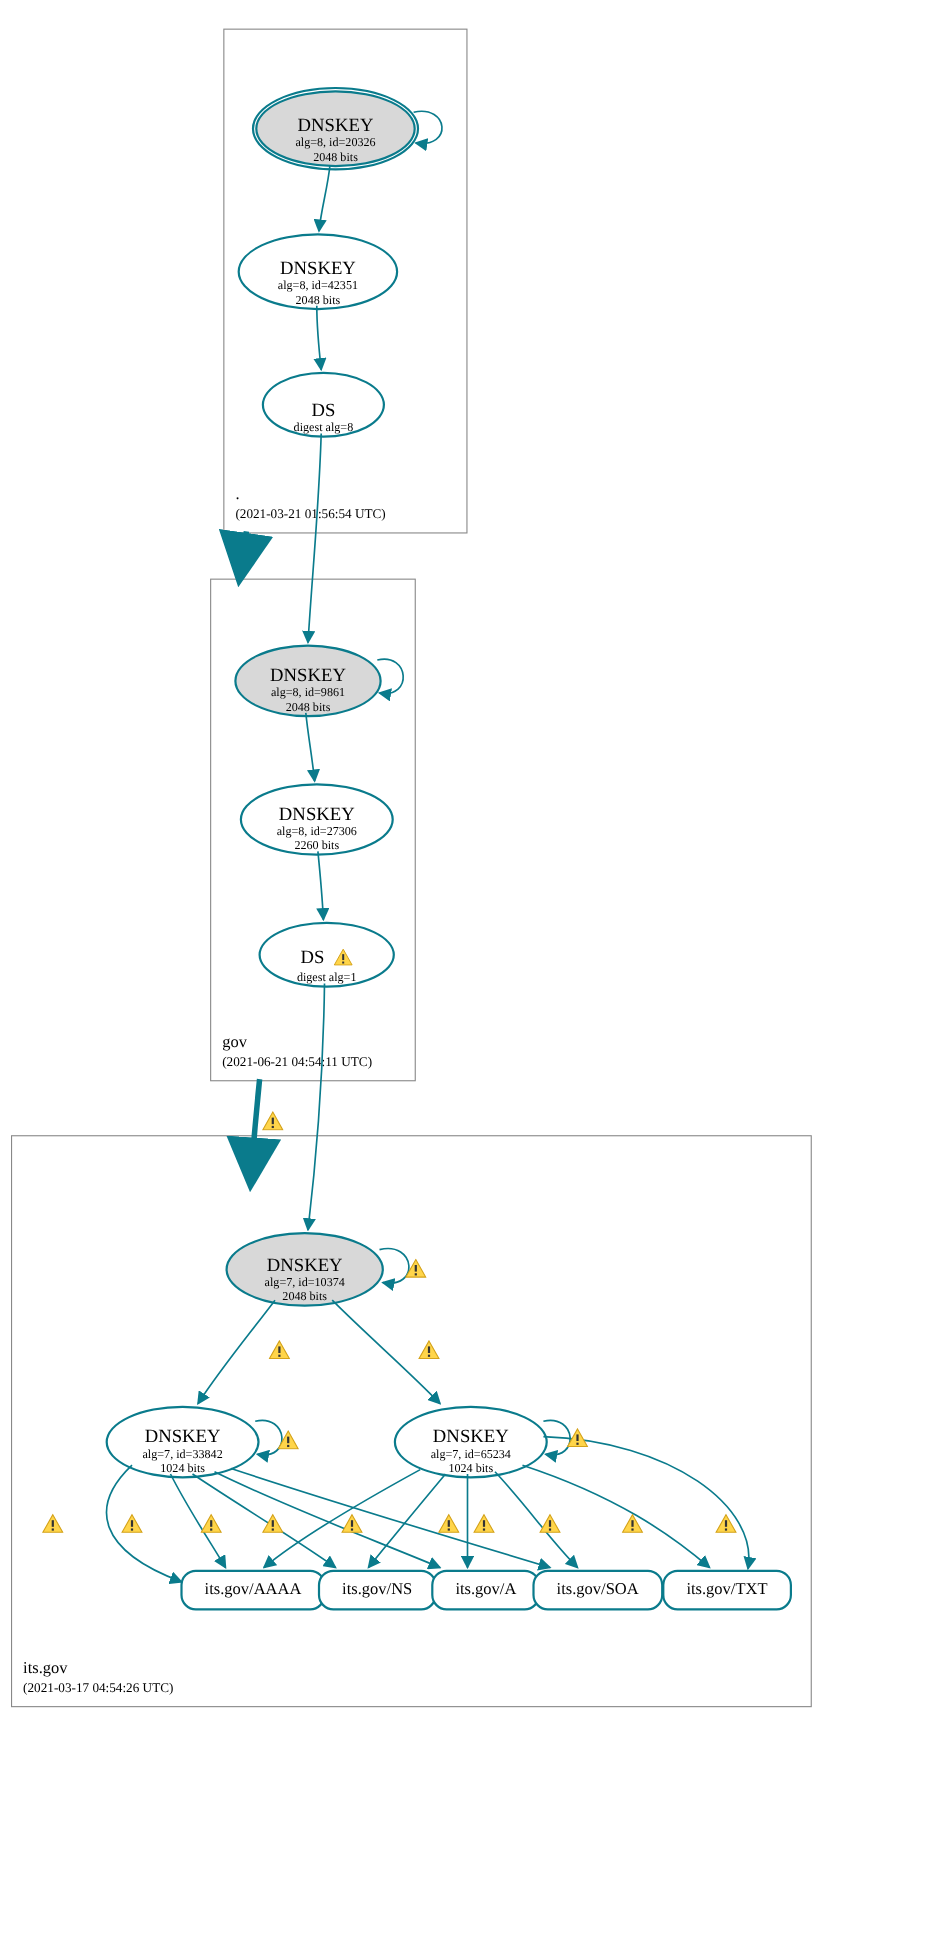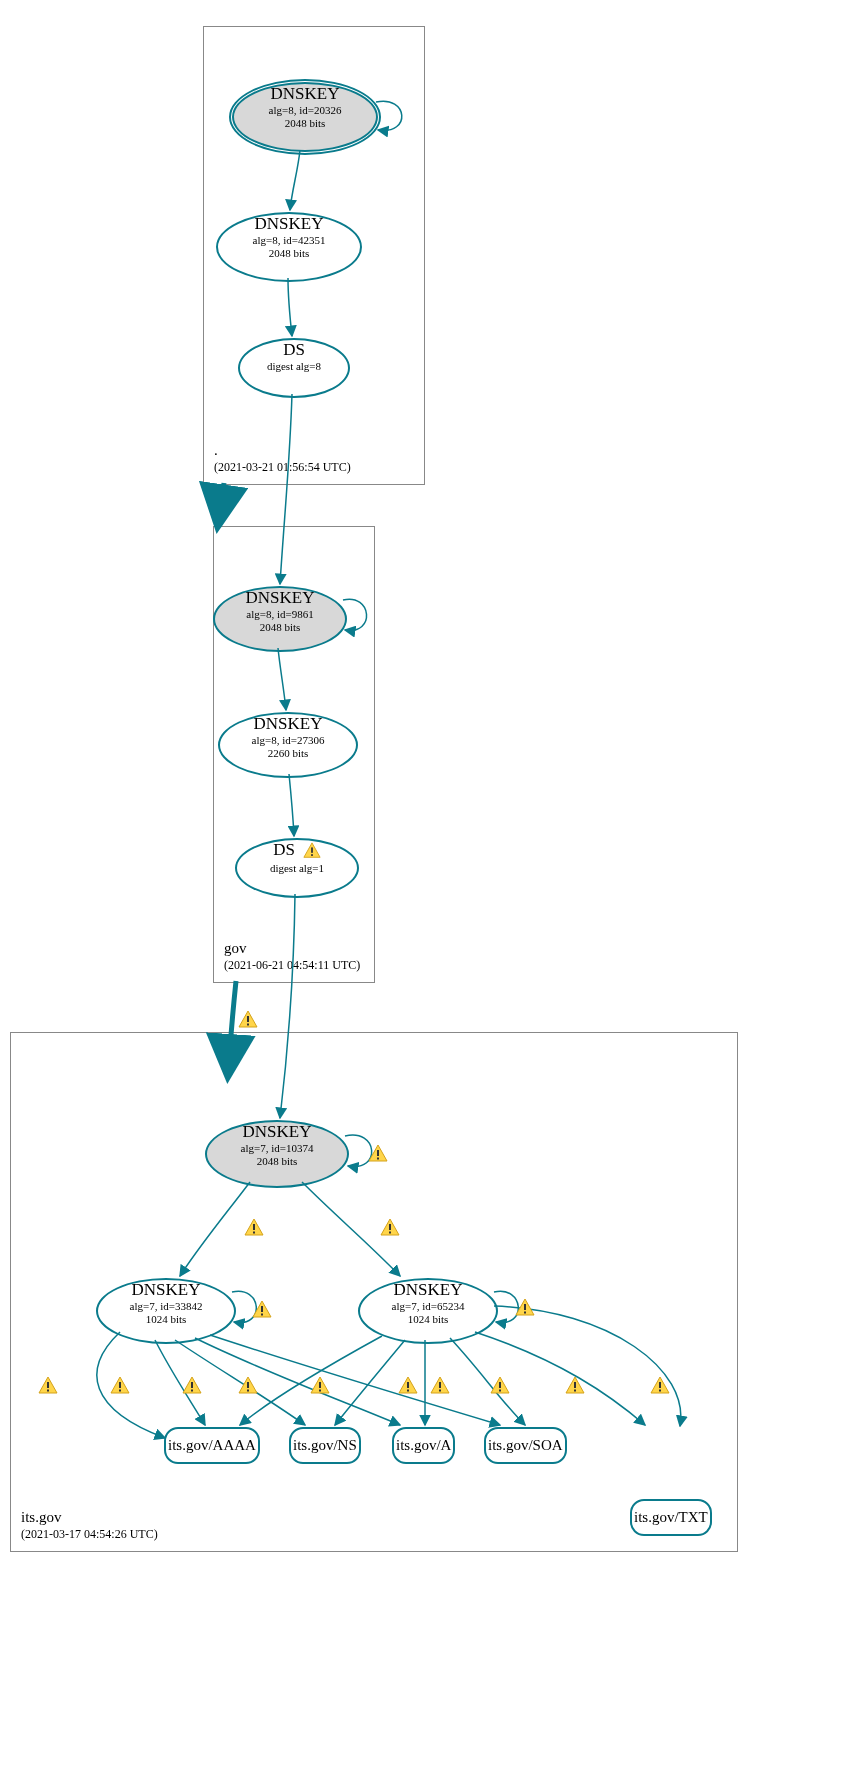--- a/index.html
+++ b/index.html
@@ -30,21 +30,21 @@
     font-size: 12px;
   }
   .node {
     position: absolute;
     border: 2px solid #0a7b8c;
     border-radius: 50%;
     background: white;
     text-align: center;
     display: flex;
     flex-direction: column;
-    justify-content: flex-start;
+    justify-content: flex-end;
     align-items: center;
   }
   .node.ksk {
     background: #d8d8d8;
   }
   .node.trust-anchor::after {
     content: "";
     position: absolute;
     top: -5px; left: -5px; right: -5px; bottom: -5px;
     border: 2px solid #0a7b8c;
@@ -56,21 +56,21 @@
   .node .sub {
     font-size: 11px;
     line-height: 1.2;
   }
   .rrnode {
     position: absolute;
     border: 2px solid #0a7b8c;
     border-radius: 14px;
     background: white;
     text-align: center;
-    padding: 8px 2px;
+    padding: 8px 20px;
     font-size: 15px;
   }
   svg.edges {
     position: absolute;
     top: 0; left: 0;
     width: 856px; height: 1772px;
     pointer-events: none;
   }
   .edge {
     stroke: #0a7b8c;
@@ -114,21 +114,21 @@
   </defs>
 </svg>
 
 <div class="zone" style="left:203px; top:26px; width:220px; height:457px;">
   <div class="zone-label">
     <div class="zone-name">.</div>
     <div class="zone-ts">(2021-03-21 01:56:54 UTC)</div>
   </div>
 </div>
 
-<div class="zone" style="left:213px; top:526px; width:160px; height:455px;">
+<div class="zone" style="left:191px; top:526px; width:160px; height:455px;padding-left:25px;">
   <div class="zone-label">
     <div class="zone-name">gov</div>
     <div class="zone-ts">(2021-06-21 04:54:11 UTC)</div>
   </div>
 </div>
 
 <div class="zone" style="left:10px; top:1032px; width:726px; height:518px;">
   <div class="zone-label">
     <div class="zone-name">its.gov</div>
     <div class="zone-ts">(2021-03-17 04:54:26 UTC)</div>
@@ -189,21 +189,21 @@
 <div class="node" style="left:358px; top:1278px; width:136px; height:62px;">
   <div class="title">DNSKEY</div>
   <div class="sub">alg=7, id=65234</div>
   <div class="sub">1024 bits</div>
 </div>
 
 <div class="rrnode" style="left:164px; top:1427px;">its.gov/AAAA</div>
 <div class="rrnode" style="left:289px; top:1427px;text-align:center;">its.gov/NS</div>
 <div class="rrnode" style="left:392px; top:1427px;">its.gov/A</div>
 <div class="rrnode" style="left:484px; top:1427px;text-align:right;">its.gov/SOA</div>
-<div class="rrnode" style="left:602px; top:1499px;margin-left:28px;">its.gov/TXT</div>
+<div class="rrnode" style="left:602px; top:1427px;">its.gov/TXT</div>
 
 <svg class="edges">
 
   <path class="edge" d="M376,102 C408,95 412,135 378,130" marker-end="url(#ah)"></path>
 
   <path class="edge" d="M300,150 C298,170 292,190 290,210" marker-end="url(#ah)"></path>
 
   <path class="edge" d="M288,278 C288,298 290,318 292,336" marker-end="url(#ah)"></path>
 
   <path class="edge" d="M292,394 C290,460 284,520 280,584" marker-end="url(#ah)"></path>

